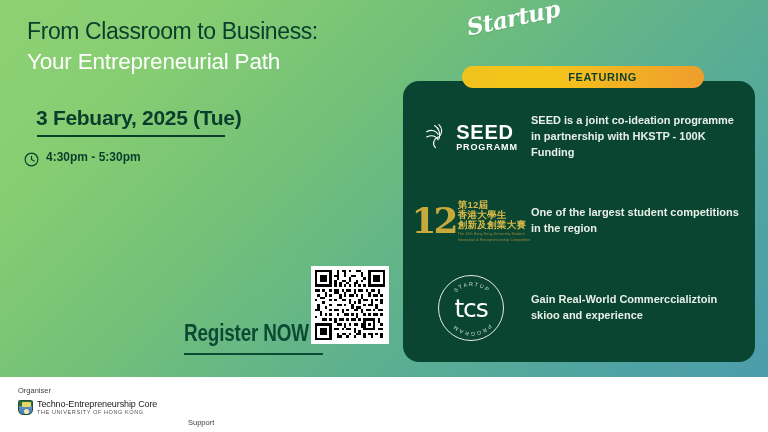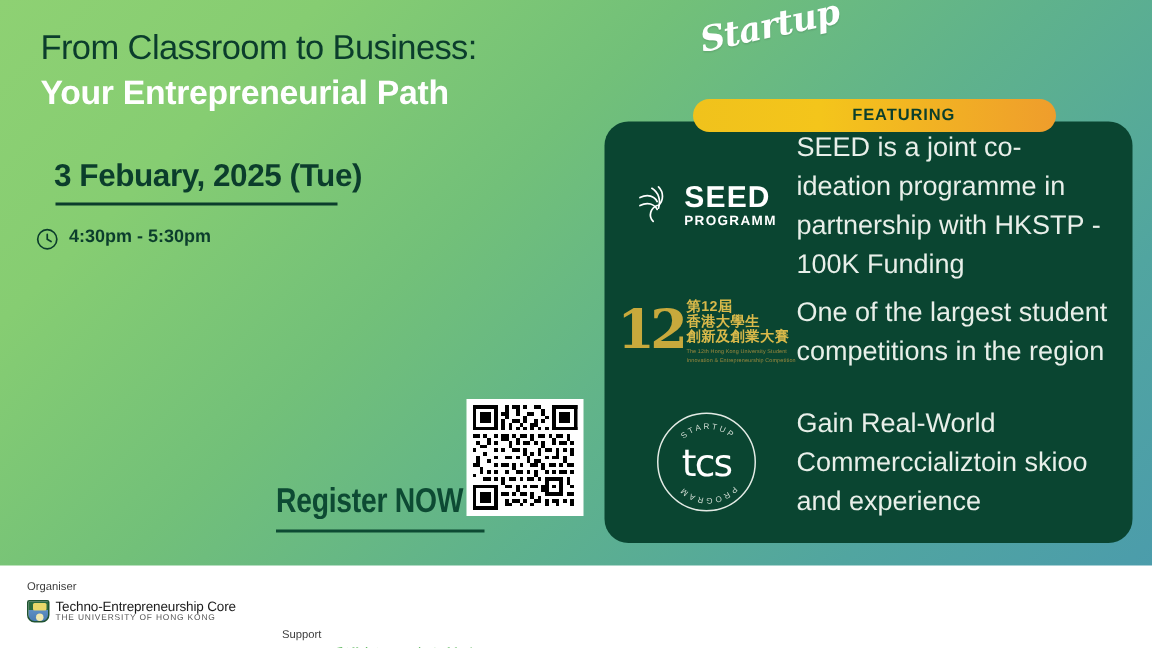--- a/index.html
+++ b/index.html
@@ -25,21 +25,21 @@
   
   .headline {
     position: absolute; left: 27px; top: 19px;
     width: 480px;
   }
   .h-line1 {
     font-size: 23px; font-weight: 400; letter-spacing: -0.4px;
     color: #0b3d2c; line-height: 1.12; white-space: nowrap;
   }
   .h-line2 {
-    font-size: 22.5px; font-weight: 700; letter-spacing: -0.2px;
+    font-size: 22.5px; font-weight: 400; letter-spacing: -0.2px;
     color: #ffffff; line-height: 1.2; margin-top: 3px; white-space: nowrap;
   }
   .startup-word {
     position: absolute; left: 466px; top: 4px;
     font-family: "DejaVu Serif", serif;
     font-style: italic; font-weight: 700;
     font-size: 23px; color: #ffffff;
     transform: rotate(-12deg);
     letter-spacing: -0.5px;
     text-shadow: 0 1px 1px rgba(0,0,0,0.10);
@@ -119,22 +119,22 @@
   }
   .feat-row { display: flex; align-items: center; }
   .feat-row.r1 { height: 84px; }
   .feat-row.r2 { height: 84px; }
   .feat-row.r3 { height: 90px; }
   .feat-logo {
     width: 116px; min-width: 116px;
     display: flex; align-items: center; justify-content: center;
   }
   .feat-text {
-    font-size: 18px; color: #e8efe9; line-height: 1.45;
-    font-weight: 400; padding-left: 2px;
+    font-size: 11px; color: #e8efe9; line-height: 1.45;
+    font-weight: 700; padding-left: 2px;
   }
 
   
   .seed-logo { display: flex; align-items: center; }
   .seed-words { margin-left: 2px; line-height: 1; }
   .seed-main {
     font-size: 20px; font-weight: 700; color: #ffffff;
     letter-spacing: 0.8px;
   }
   .seed-sub {

